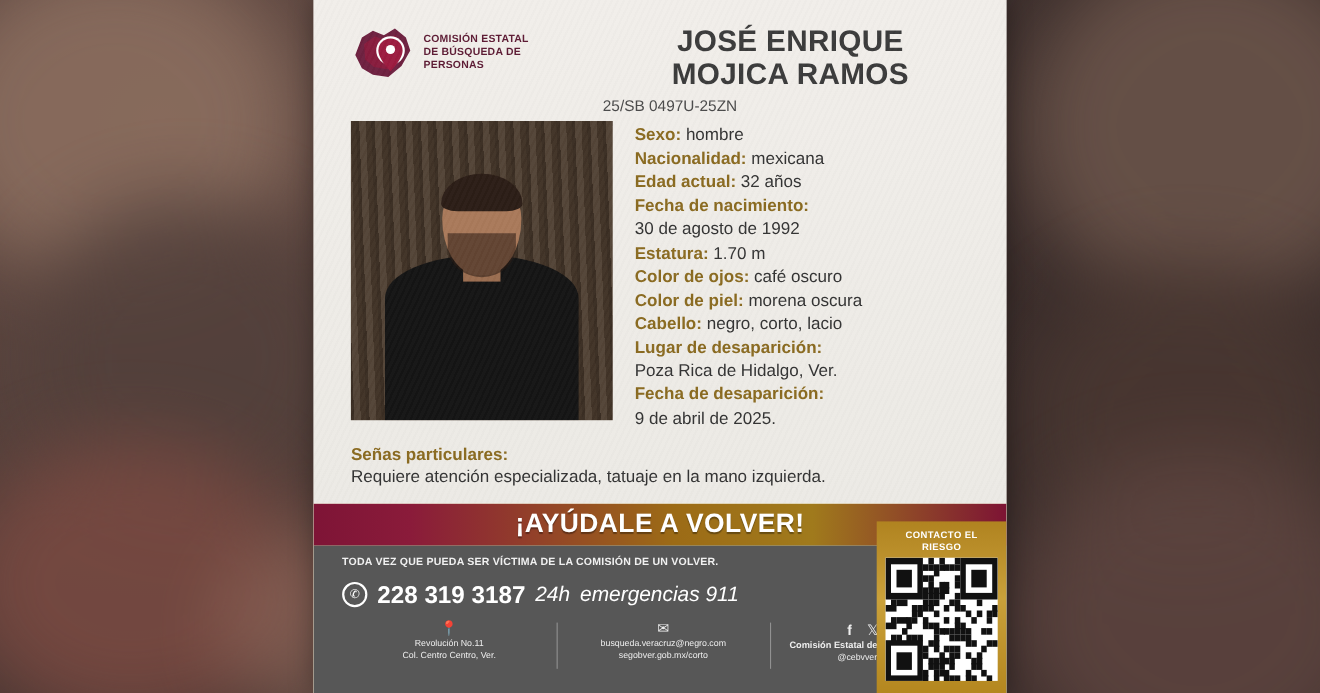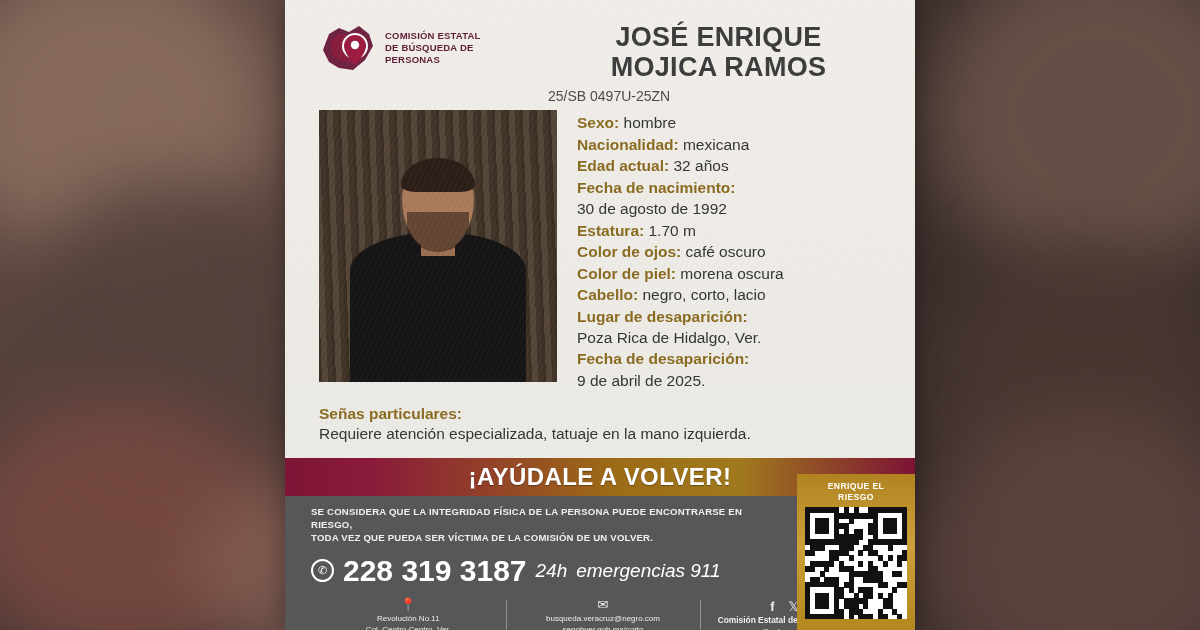--- a/index.html
+++ b/index.html
@@ -270,21 +270,21 @@
   .phone-ico {
     width: 19px; height: 19px;
     border-radius: 50%;
     border: 2px solid #fff;
     display: inline-flex;
     align-items: center;
     justify-content: center;
     font-size: 11px;
   }
   .phone-num {
-    font-size: 30px;
+    font-size: 22px;
     font-weight: bold;
     color: #fff;
   }
   .h24 {
     font-size: 19px;
     font-style: italic;
   }
   .emerg {
     font-size: 19px;
     font-style: italic;
@@ -468,21 +468,20 @@
       </div>
     </div>
 
     <div class="poster-bottom">
       <div class="band">
         <div class="band-text">¡AYÚDALE A VOLVER!</div>
       </div>
 
       <div class="bottom-body">
         <div class="warn">
-          <div>SE CONSIDERA QUE LA INTEGRIDAD FÍSICA DE LA PERSONA PUEDE ENCONTRARSE EN RIESGO,</div>
           <div>TODA VEZ QUE PUEDA SER VÍCTIMA DE LA COMISIÓN DE UN VOLVER.</div>
         </div>
 
         <div class="contacto-row">
           <span class="phone-ico">✆</span>
           <span class="phone-num">228 319 3187</span>
           <span class="h24">24h</span>
           <span class="emerg">emergencias 911</span>
         </div>
 
@@ -499,21 +498,21 @@
           </div>
           <div class="fcol">
             <span class="socials">𝐟 𝕏 ◙</span>
             <div class="fcol-bold">Comisión Estatal de Búsqueda Veracruz</div>
             <div>@cebvver      @ceb.ver</div>
           </div>
         </div>
 
         <div class="qr-panel">
           <div class="qr-title">
-            <div>ENRIQUE EL</div>
+            <div>CONTACTO EL</div>
             <div>RIESGO</div>
           </div>
           <div class="qr-code" id="qr">
               <div class="qr-cell" style="left: 38.8571px; top: 0px; width: 5px; height: 6px;"></div>
               <div class="qr-cell" style="left: 48.5714px; top: 0px; width: 5px; height: 6px;"></div>
               <div class="qr-cell" style="left: 63.1429px; top: 0px; width: 5px; height: 6px;"></div>
               <div class="qr-cell" style="left: 34px; top: 5.33333px; width: 5px; height: 6px;"></div>
               <div class="qr-cell" style="left: 38.8571px; top: 5.33333px; width: 5px; height: 6px;"></div>
               <div class="qr-cell" style="left: 43.7143px; top: 5.33333px; width: 5px; height: 6px;"></div>
               <div class="qr-cell" style="left: 48.5714px; top: 5.33333px; width: 5px; height: 6px;"></div>

